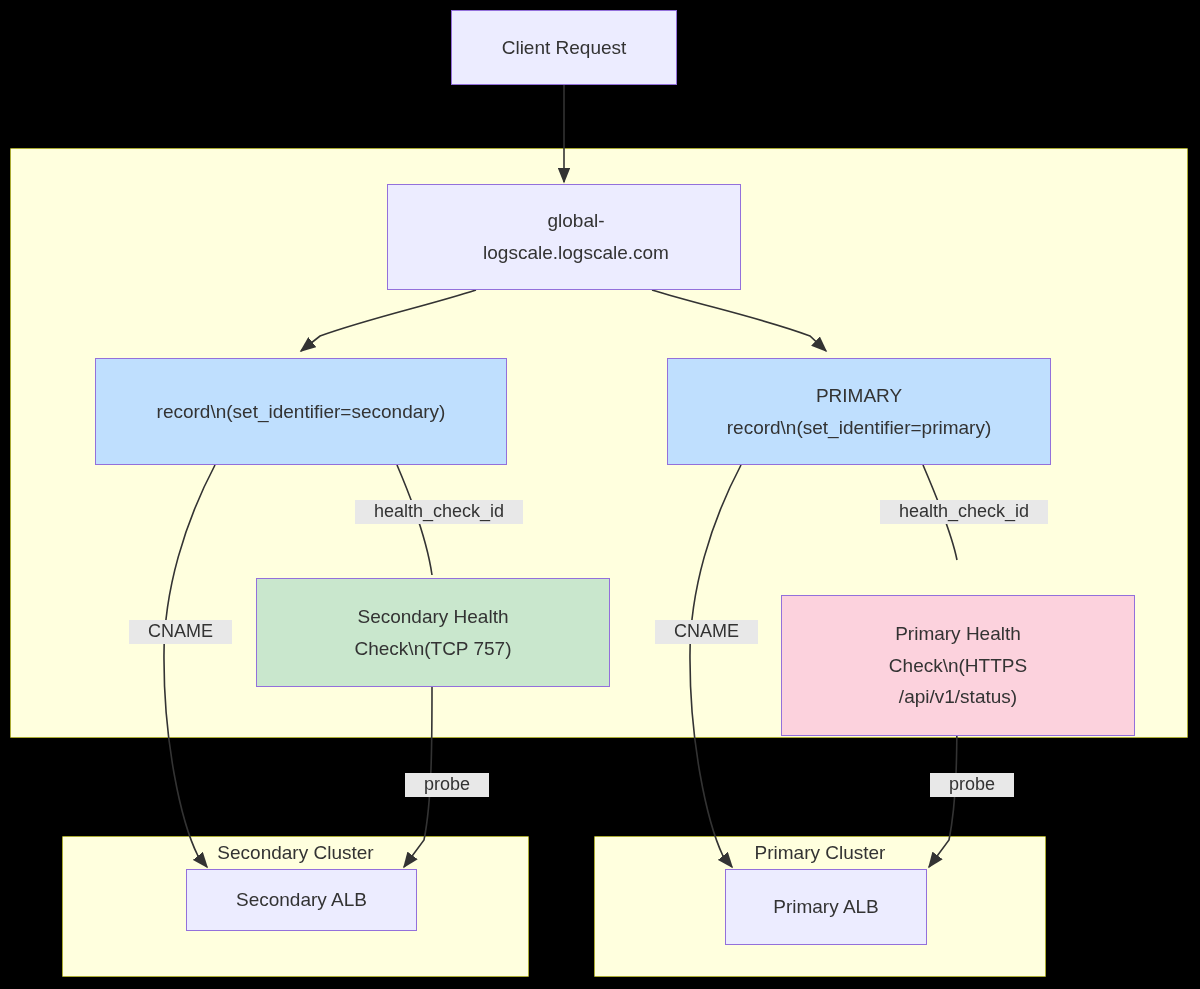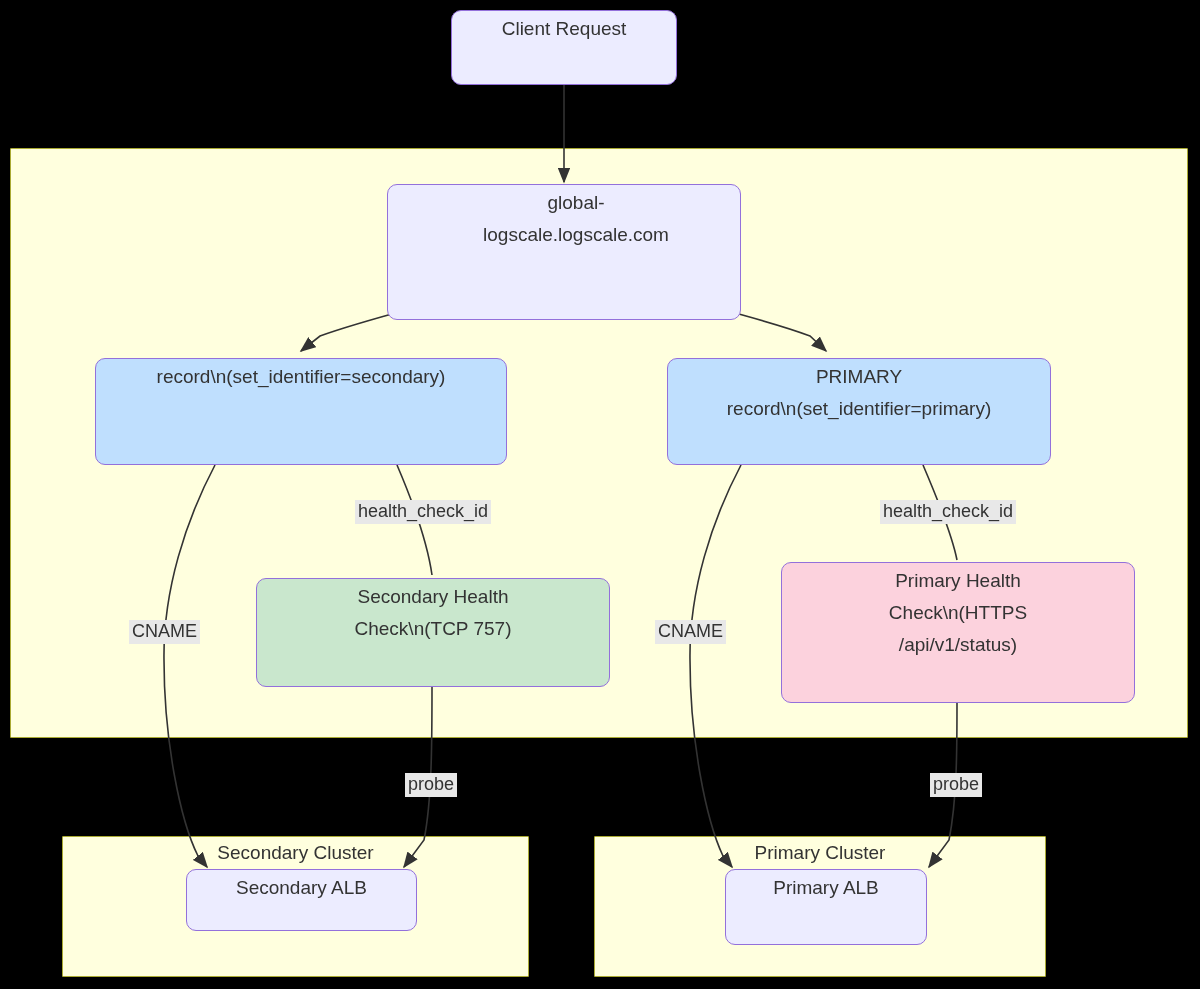--- a/index.html
+++ b/index.html
@@ -35,41 +35,42 @@
     font-size: 19px;
     color: #333333;
     white-space: nowrap;
     text-align: center;
     line-height: 1;
   }
   .node {
     position: absolute;
     box-sizing: border-box;
     border: 1.4px solid #9370db;
-    border-radius: 10px;
+    border-radius: 0;
     display: flex;
+    align-items: center;
     justify-content: center;
     text-align: center;
     font-size: 19px;
     color: #333333;
     line-height: 1.68;
     padding: 2px 8px;
   }
   .node-lavender { background: #ececff; }
   .node-blue     { background: #bfdffe; }
   .node-green    { background: #c9e7cd; }
   .node-pink     { background: #fcd2dd; }
   .node .lines { width: 100%; }
   .node .lines > span { display: block; }
   .edge-label {
     position: absolute;
     font-size: 18px;
     color: #333333;
     background: #e8e8e8;
-    padding: 1px 3px;
+    padding: 1px 19px;
     white-space: nowrap;
     line-height: 1.2;
   }
 </style>
 </head>
 <body>
 
 <div id="canvas">
 
   <div class="cluster" style="left:10px; top:148px; width:1178px; height:590px;"></div>
@@ -108,21 +109,21 @@
 
 
   <div class="cluster-label" style="left:62px; top:843px; width:467px;">Secondary Cluster</div>
 
   <div class="cluster-label" style="left:594px; top:843px; width:452px;">Primary Cluster</div>
 
   <div class="node node-lavender" style="left:451px; top:10px; width:226px; height:75px;">
     <span class="lines">Client Request</span>
   </div>
 
-  <div class="node node-lavender" style="left:387px; top:184px; width:354px; height:136px;padding-left:32px;">
+  <div class="node node-lavender" style="left:387px; top:184px; width:354px; height:106px;padding-left:32px;">
     <span class="lines">
       <span>global-</span>
       <span>logscale.logscale.com</span>
     </span>
   </div>
 
   <div class="node node-blue" style="left:95px; top:358px; width:412px; height:107px;">
     <span class="lines">
       <span>record\n(set_identifier=secondary)</span>
     </span>
@@ -135,21 +136,21 @@
     </span>
   </div>
 
   <div class="node node-green" style="left:256px; top:578px; width:354px; height:109px;">
     <span class="lines">
       <span>Secondary Health</span>
       <span>Check\n(TCP 757)</span>
     </span>
   </div>
 
-  <div class="node node-pink" style="left:781px; top:562px; width:354px; height:141px;">
+  <div class="node node-pink" style="left:781px; top:595px; width:354px; height:141px;">
     <span class="lines">
       <span>Primary Health</span>
       <span>Check\n(HTTPS</span>
       <span>/api/v1/status)</span>
     </span>
   </div>
 
   <div class="node node-lavender" style="left:186px; top:869px; width:231px; height:62px;">
     <span class="lines">Secondary ALB</span>
   </div>

